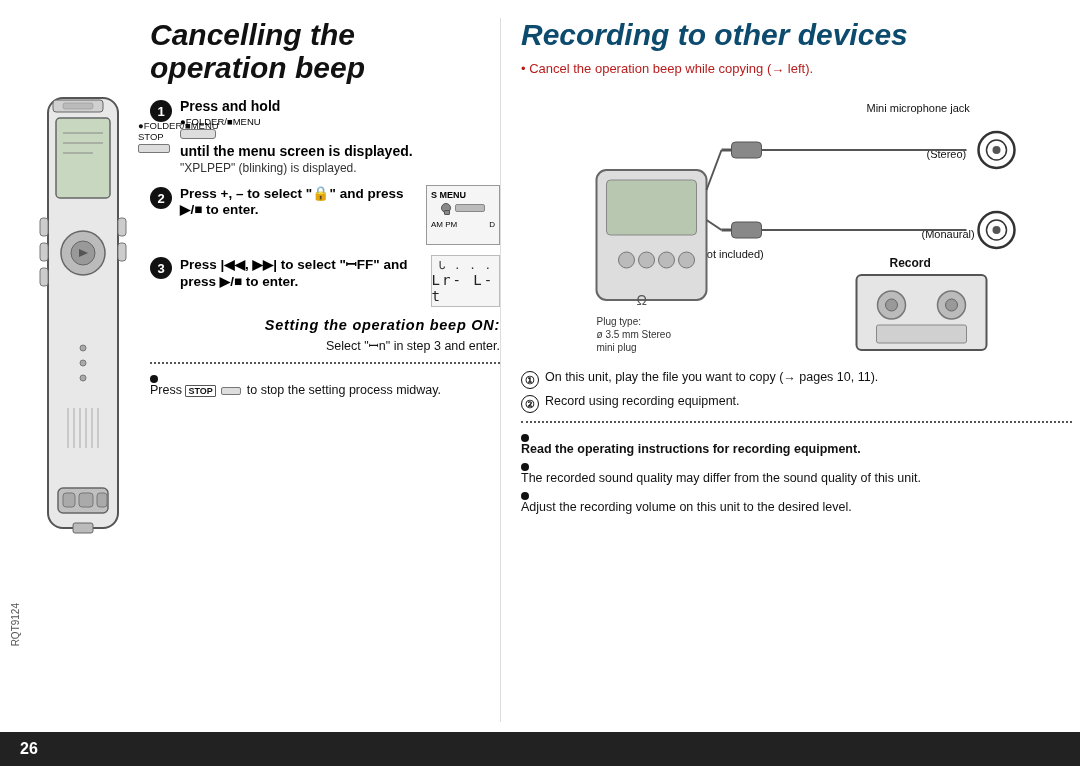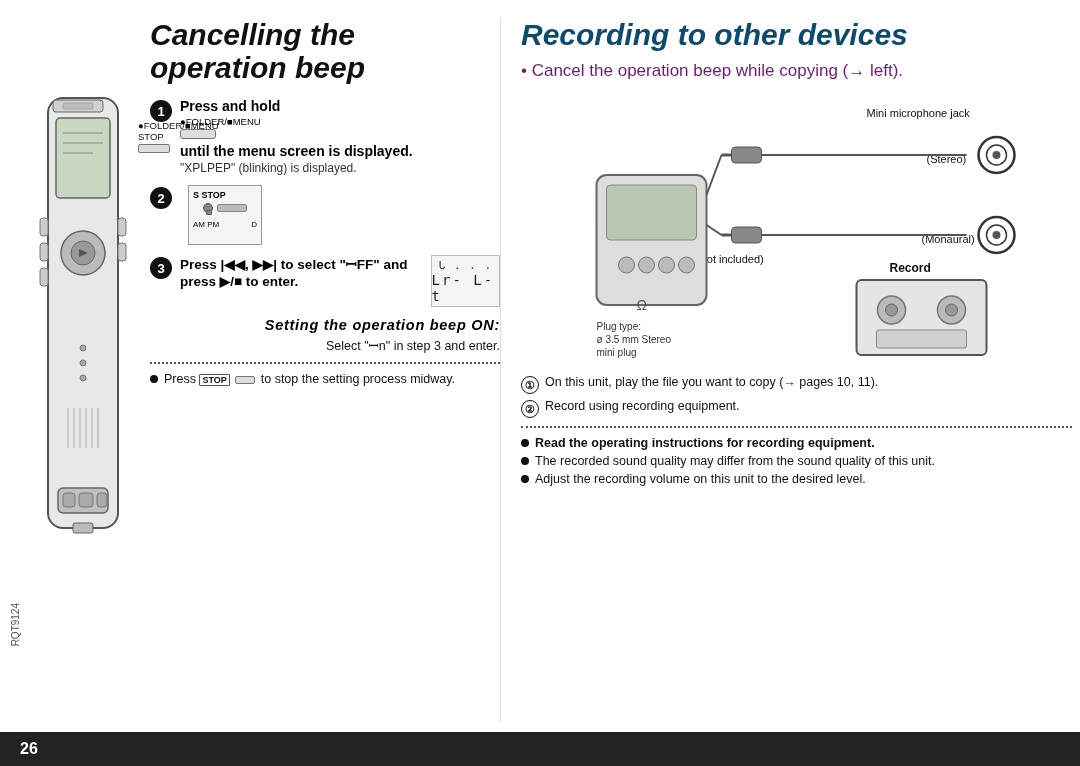--- a/index.html
+++ b/index.html
@@ -108,20 +108,21 @@
       margin: 8px 0;
     }
 
     
     .bullet-note {
       display: flex;
       align-items: flex-start;
       margin-bottom: 4px;
       font-size: 12.5px;
       color: #111;
+      flex-direction: column;
     }
 
     .bullet-circle {
       width: 8px;
       height: 8px;
       border-radius: 50%;
       background: #111;
       flex-shrink: 0;
       margin-right: 6px;
       margin-top: 3px;
@@ -137,23 +138,23 @@
     .right-title {
       font-size: 30px;
       font-weight: 900;
       font-style: italic;
       color: #0c4a6e;
       line-height: 1.1;
       margin-bottom: 10px;
     }
 
     .cancel-note {
-      font-size: 17px;
+      font-size: 13px;
       margin-bottom: 14px;
-      color: #701a75;
+      color: #b91c1c;
     }
 
     
     .cable-diagram {
       position: relative;
       width: 100%;
       height: 270px;
       margin-bottom: 10px;
     }
 
@@ -331,25 +332,28 @@
           <div style="width:36px;height:10px;border:1px solid #777;border-radius:3px;background:#ddd;margin:2px 0 4px 0;"></div>
           <div style="font-weight:bold; font-size:14px;">until the menu screen is displayed.</div>
           <div style="font-size:12px; color:#333; margin-top:2px;">"XPLPEP" (blinking) is displayed.</div>
         </div>
       </div>
 
       <div class="step-block" style="margin-bottom:10px; align-items:flex-start;">
         <div class="step-number">2</div>
         <div class="step-content">
           <div style="display:flex; align-items:flex-start;">
+            <div>
+              <span style="font-weight:bold;font-size:13.5px;">Press +, – to select "<span style="font-size:14px;">🔒</span>" and press ▶/■ to enter.</span>
+            </div>
 
             <div class="lock-diagram">
               <div class="lock-inner">
                 <div class="lock-top">
-                  <span>S STOP</span>
+                  <span>S MENU</span>
                 </div>
                 <div style="display:flex; align-items:center; justify-content:center; margin:3px 0;">
                   <div style="width:10px;height:10px;border-radius:50%;background:#888;border:1px solid #555;position:relative;">
                     <div style="position:absolute;bottom:-3px;left:2px;width:6px;height:5px;background:#888;border:1px solid #555;border-radius:1px;"></div>
                   </div>
                   <div style="width:30px;height:8px;background:#bbb;border:1px solid #888;border-radius:2px;margin-left:4px;"></div>
                 </div>
                 <div class="lock-bottom-row">
                   <span>AM PM</span>
                   <span>D</span>

